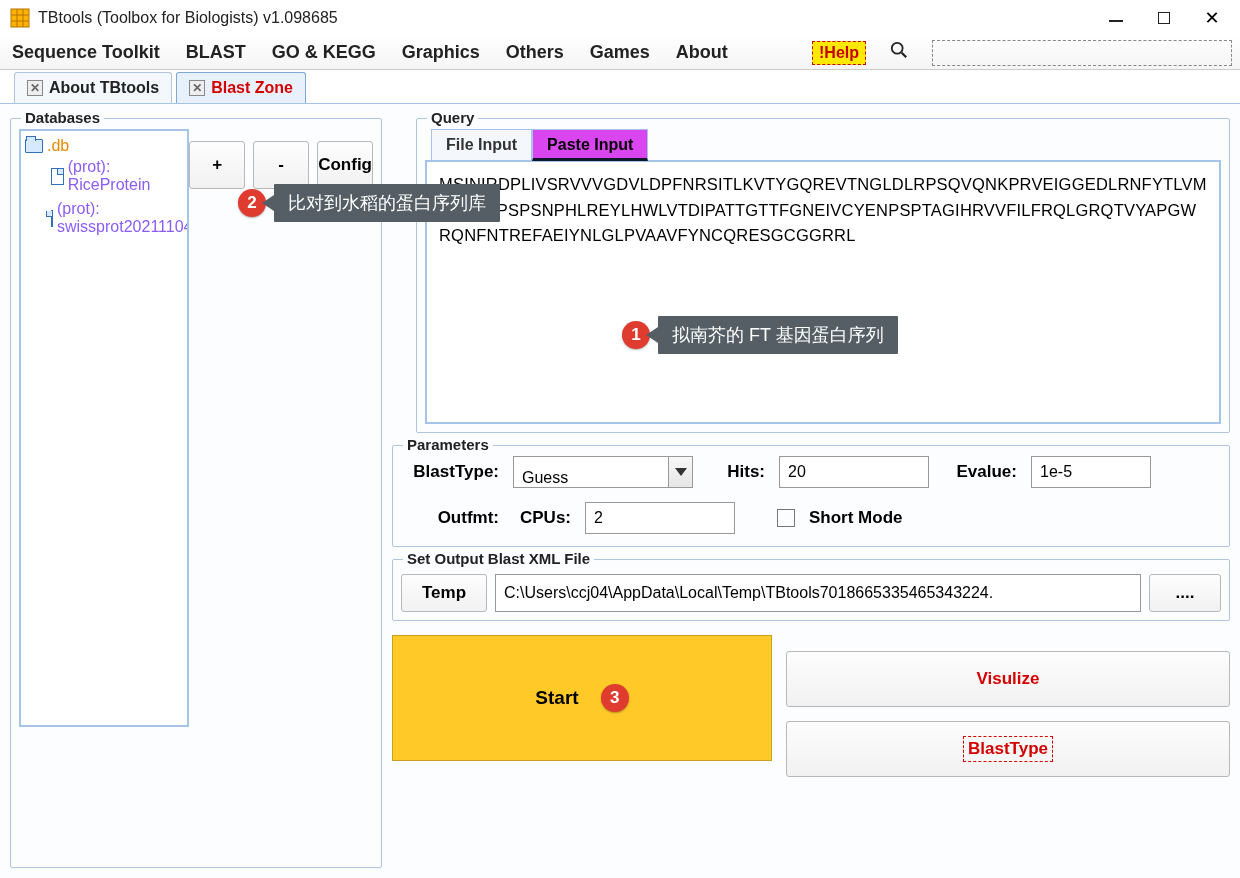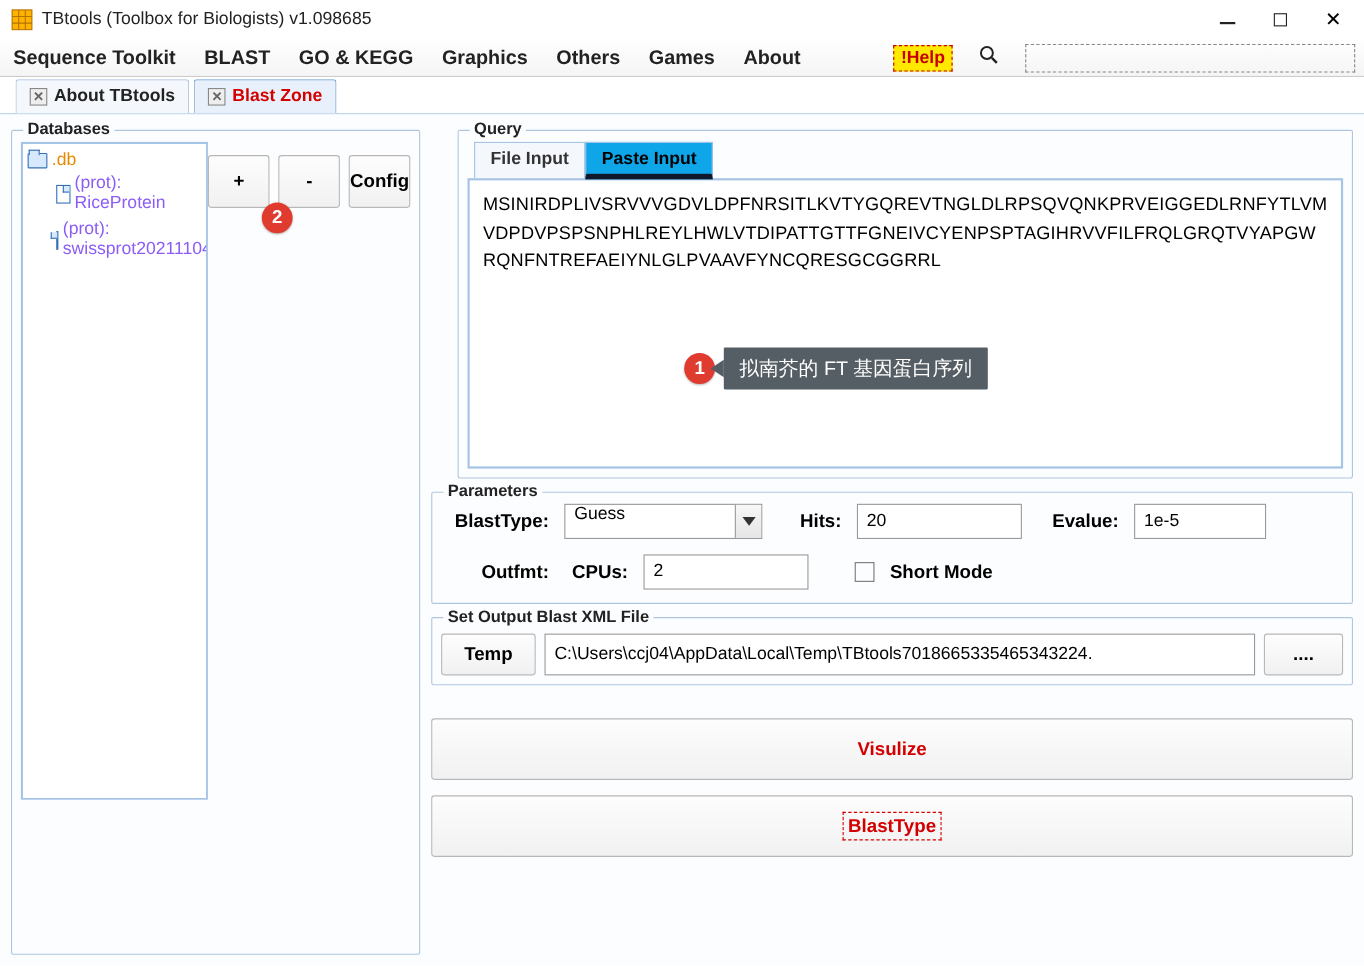--- a/index.html
+++ b/index.html
@@ -51,29 +51,29 @@
 .btn-config { flex:1; height:48px; }
 
 
 .right-col { flex:1; display:flex; flex-direction:column; gap:12px; }
 
 
 .query-fs { flex:0 0 auto;margin-left:24px; }
 .query-tabs { display:flex; margin-left:6px; }
 .q-tab { padding:6px 14px 4px 14px; border:1px solid #a6c4e6; background:#f4f8fd; font-size:16px; font-weight:600; cursor:pointer; border-bottom:none;}
 .q-tab.inactive { color:#333; }
-.q-tab.active { background:#0ea5e9; border-bottom:5px solid #0f172a; position:relative; z-index:1;}
+.q-tab.active { background:#d946ef; border-bottom:3px solid #0f172a; position:relative; z-index:1;}
 .query-box { border:2px solid #a6c4e6; background:#fff; padding:10px 12px; margin-top:-1px; height:264px; position:relative;}
 .seq-text { font-size:16.5px; letter-spacing:0.2px; line-height:1.55; word-break:break-all; font-family: Arial, sans-serif; }
 
 
 .params-fs .row { display:flex; align-items:center; gap:14px; margin-bottom:14px; }
 .plabel { font-size:17px; font-weight:600; text-align:right; }
 .combo, .tinput { border:1px solid #999; background:#fff; height:32px; font-size:16px; padding:0 8px; }
-.combo { display:flex; align-items:flex-start; justify-content:space-between; }
+.combo { display:flex; align-items:flex-end; justify-content:space-between; }
 .combo-arrow { width:24px; height:30px; margin-right:-8px; border-left:1px solid #999; background:linear-gradient(#f7f7f7,#e6e6e6); display:flex; align-items:center; justify-content:center;}
 .tri-down { width:0; height:0; border-left:6px solid transparent; border-right:6px solid transparent; border-top:8px solid #333;}
 .chk { width:18px; height:18px; border:1.5px solid #777; display:inline-block; }
 
 
 .out-row { display:flex; gap:8px; align-items:center; margin-top:4px; }
 .btn-temp { width:86px; height:38px; }
 .out-input { flex:1; height:38px; border:1px solid #999; padding:0 8px; font-size:16px; background:#fff; display:flex; align-items:center; overflow:hidden; white-space:nowrap;}
 .btn-browse { width:72px; height:38px; }
 
@@ -219,32 +219,37 @@
       <div class="out-row">
         <div class="btn btn-temp">Temp</div>
         <div class="out-input">
             <span>C:\Users\ccj04\AppData\Local\Temp\TBtools7018665335465343224.</span>
           </div>
         <div class="btn btn-browse">....</div>
       </div>
     </div>
 
     <div class="bottom-row">
+      <div class="start-btn">
+        <span>Start</span>
+        <span class="badge">3</span>
+      </div>
       <div class="side-btns">
         <div class="wide-btn">
             <span>Visulize</span>
           </div>
         <div class="wide-btn boxed">
             <span>BlastType</span>
           </div>
       </div>
     </div>
 
   </div>
 </div>
 
 <div class="annot" style="left:238px; top:184px;">
   <span class="badge">2</span>
+  <span class="callout left-point">比对到水稻的蛋白序列库</span>
 </div>
 <div class="annot" style="left:622px; top:316px;">
   <span class="badge">1</span>
   <span class="callout left-point">拟南芥的 FT 基因蛋白序列</span>
 </div>
 
 </body></html>

